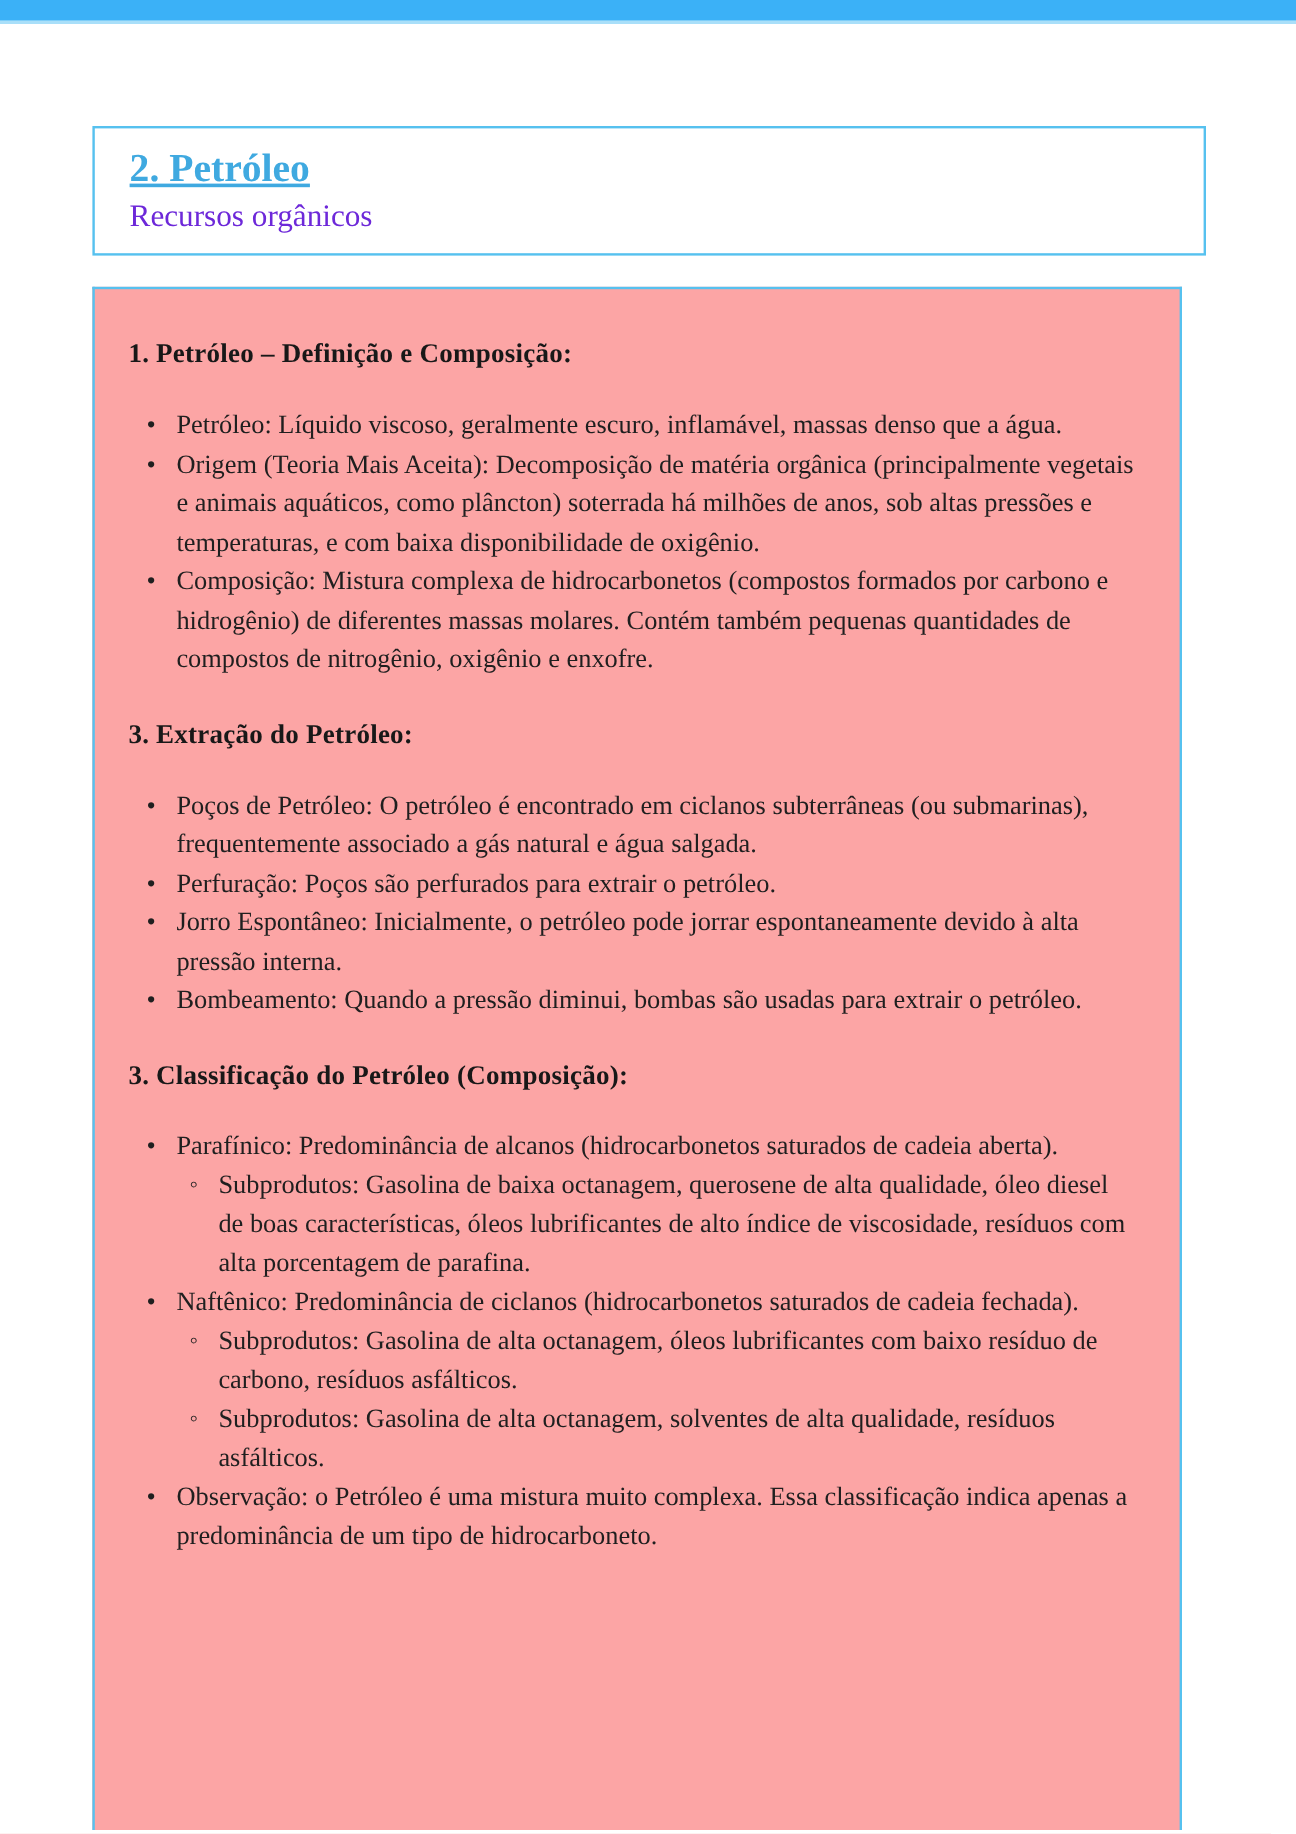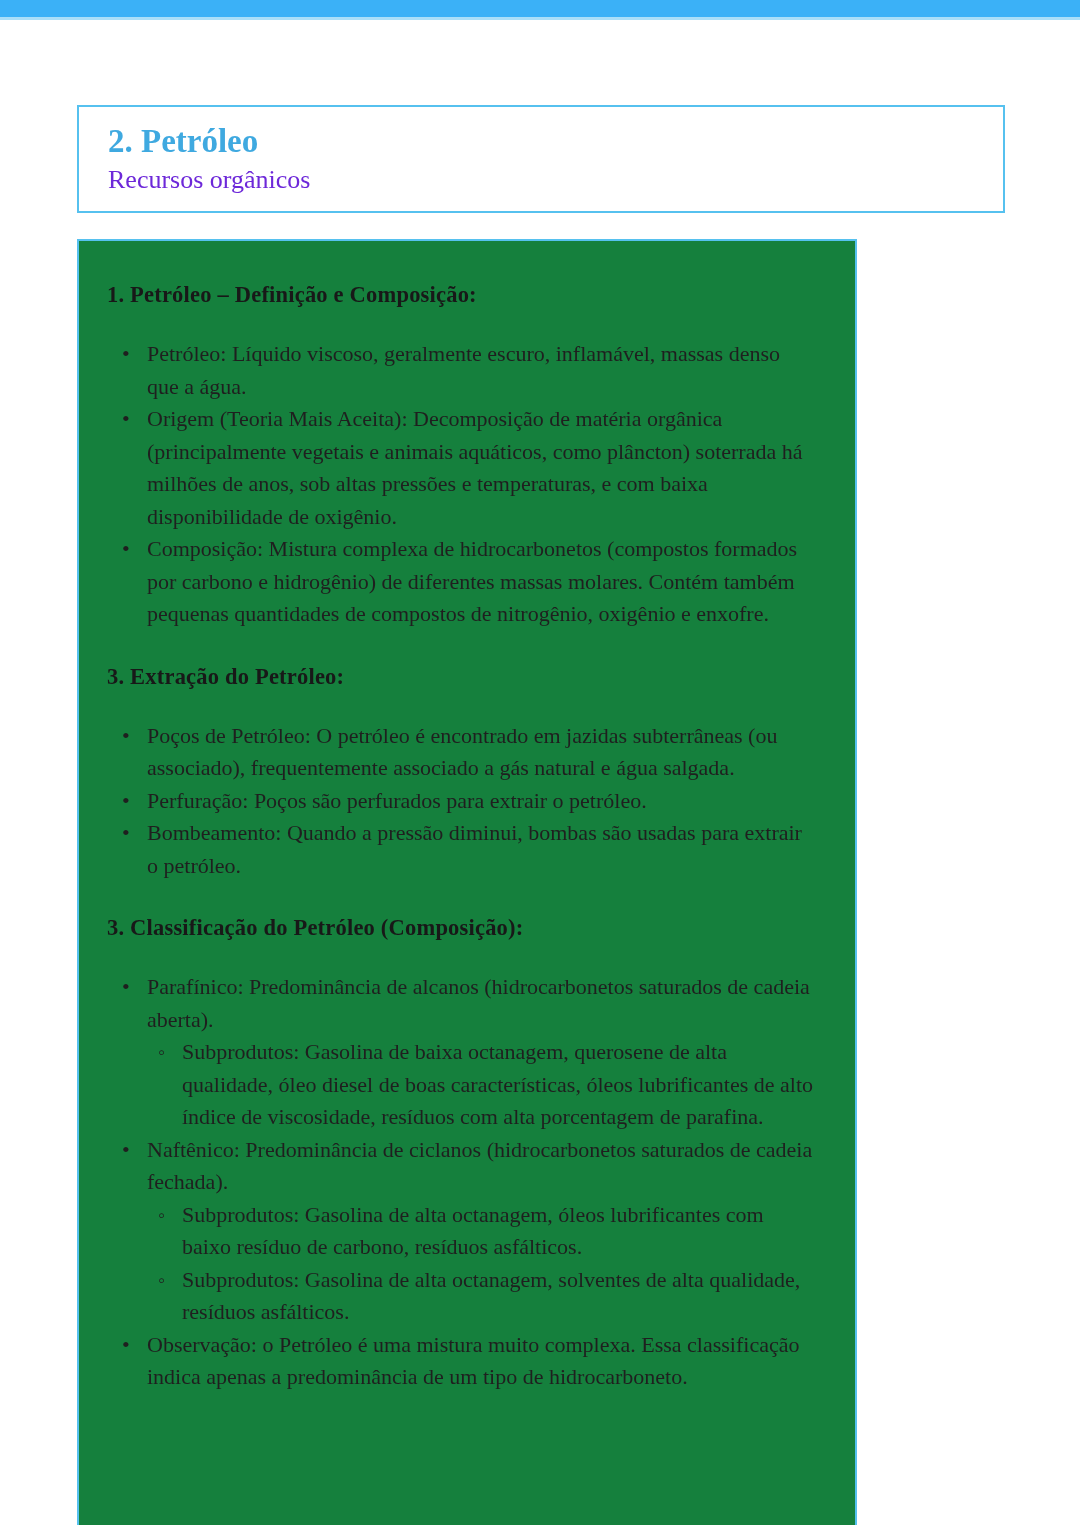--- a/index.html
+++ b/index.html
@@ -25,35 +25,36 @@
     height: 108px;
     border: 2px solid var(--box-border, #56c1ef);
     padding: 13px 30px 0 29px;
     background: #ffffff;
   }
   .page-title {
     font-size: 33px;
     font-weight: bold;
     color: var(--title, #3fa9e0);
     line-height: 42px;
+    text-decoration: underline;
   }
   .page-subtitle {
     font-size: 26px;
     font-weight: normal;
     color: #6d28d9;
     line-height: 36px;
   }
   .content-box {
-    width: 780px;
+    width: 908px;
     margin-left: 77px;
     height: 1286px;
     border: 2px solid var(--box-border, #56c1ef);
     border-bottom: none;
     padding: 41px 38px 0 28px;
-    background: #15803d;
+    background: #fca5a5;
   }
   .sec-heading {
     font-size: 22.5px;
     font-weight: bold;
     color: #181818;
     margin: 33px 0 30px 0;
     letter-spacing: 0.2px;
   }
   .doc-section:first-child .sec-heading { margin-top: 0; }
   .bullets { list-style: none; }
@@ -95,22 +96,23 @@
           <h3 class="sec-heading">1. Petróleo – Definição e Composição:</h3>
           <ul class="bullets">
             <li class="lvl1">Petróleo: Líquido viscoso, geralmente escuro, inflamável, massas denso que a água.</li>
             <li class="lvl1">Origem (Teoria Mais Aceita): Decomposição de matéria orgânica (principalmente vegetais e animais aquáticos, como plâncton) soterrada há milhões de anos, sob altas pressões e temperaturas, e com baixa disponibilidade de oxigênio.</li>
             <li class="lvl1">Composição: Mistura complexa de hidrocarbonetos (compostos formados por carbono e hidrogênio) de diferentes massas molares. Contém também pequenas quantidades de compostos de nitrogênio, oxigênio e enxofre.</li>
           </ul>
         </section>
         <section class="doc-section">
           <h3 class="sec-heading">3. Extração do Petróleo:</h3>
           <ul class="bullets">
-            <li class="lvl1">Poços de Petróleo: O petróleo é encontrado em jazidas subterrâneas (ou associado), frequentemente associado a gás natural e água salgada.</li>
+            <li class="lvl1">Poços de Petróleo: O petróleo é encontrado em ciclanos subterrâneas (ou submarinas), frequentemente associado a gás natural e água salgada.</li>
             <li class="lvl1">Perfuração: Poços são perfurados para extrair o petróleo.</li>
+            <li class="lvl1">Jorro Espontâneo: Inicialmente, o petróleo pode jorrar espontaneamente devido à alta pressão interna.</li>
             <li class="lvl1">Bombeamento: Quando a pressão diminui, bombas são usadas para extrair o petróleo.</li>
           </ul>
         </section>
         <section class="doc-section">
           <h3 class="sec-heading">3. Classificação do Petróleo (Composição):</h3>
           <ul class="bullets">
             <li class="lvl1">Parafínico: Predominância de alcanos (hidrocarbonetos saturados de cadeia aberta).</li>
             <li class="lvl2">Subprodutos: Gasolina de baixa octanagem, querosene de alta qualidade, óleo diesel de boas características, óleos lubrificantes de alto índice de viscosidade, resíduos com alta porcentagem de parafina.</li>
             <li class="lvl1">Naftênico: Predominância de ciclanos (hidrocarbonetos saturados de cadeia fechada).</li>
             <li class="lvl2">Subprodutos: Gasolina de alta octanagem, óleos lubrificantes com baixo resíduo de carbono, resíduos asfálticos.</li>

